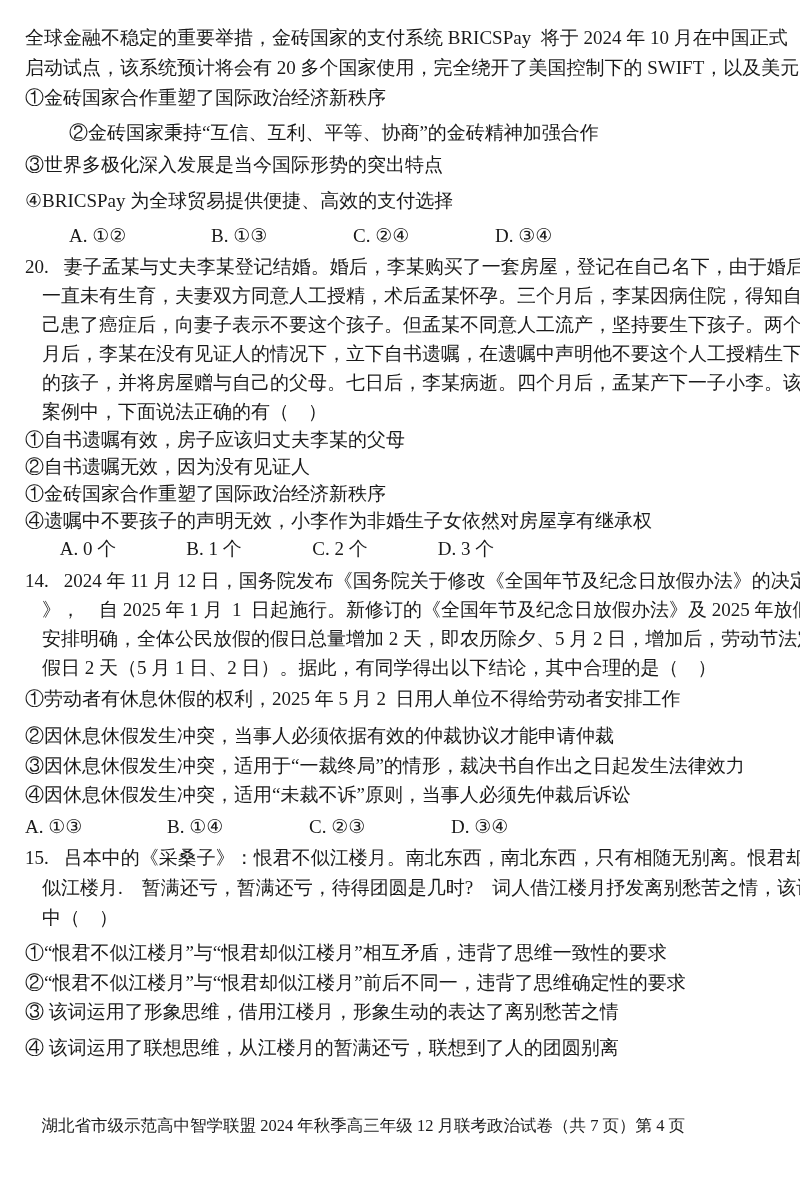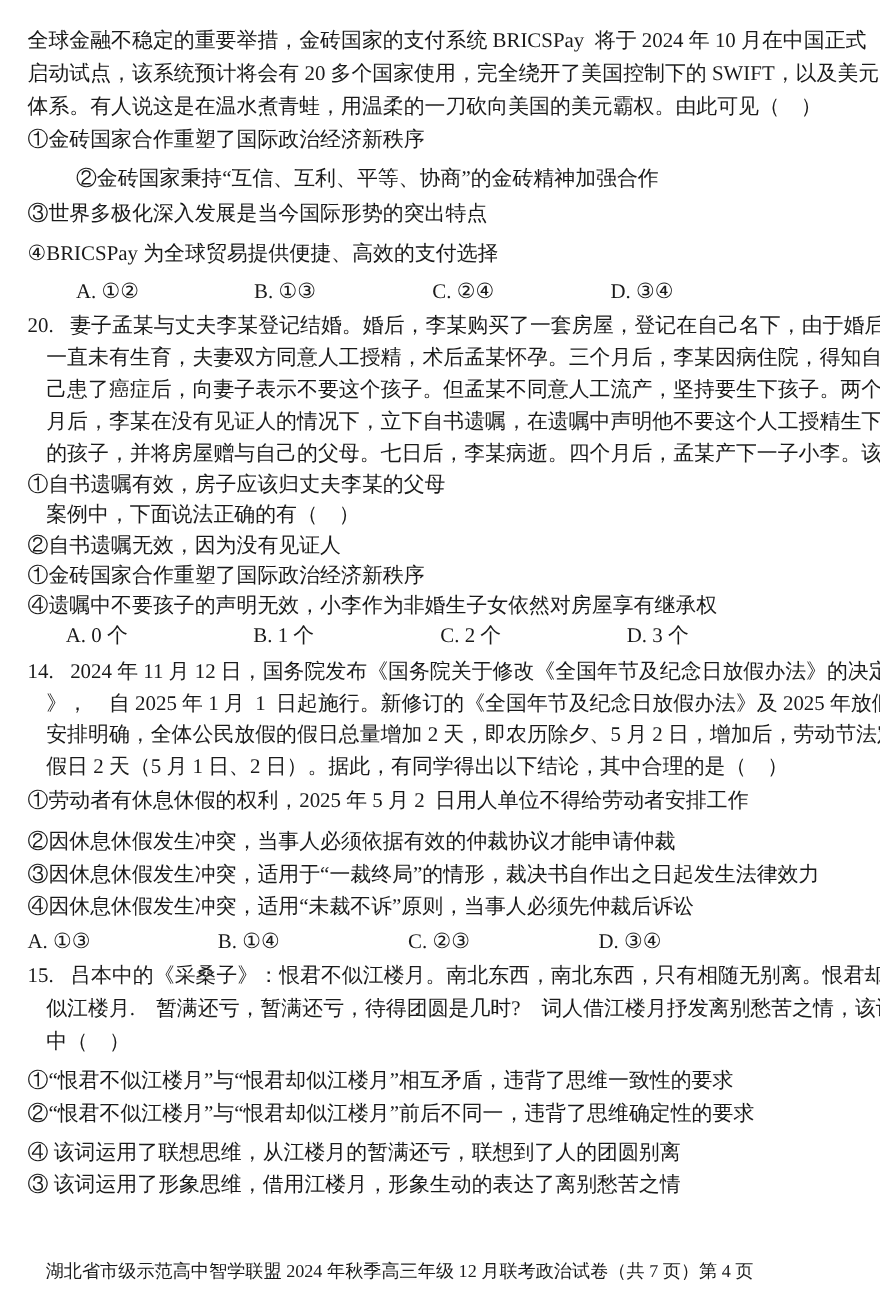--- a/index.html
+++ b/index.html
@@ -10,21 +10,21 @@
     font-family:"Liberation Serif","DejaVu Serif",serif;
     font-size:19px;
     overflow:hidden;
   }
   .page { width:698px; height:1181px; padding:23px 25px 0 25px; }
   .line { line-height:29px; white-space:pre; }
   .lh30 { line-height:30px; }
   .lh27 { line-height:27px; }
   .stem-cont { padding-left:17px; }
   .qnum { margin-right:15px; }
-  .choices { display:flex; line-height:29px; white-space:pre;gap:44px; }
+  .choices { display:flex; line-height:29px; white-space:pre; }
   .choices .c { display:inline-block; width:142px; white-space:pre; }
   .choices.narrow .c { width:126px;text-align:center; }
   .mt1{margin-top:1px;} .mt2{margin-top:2px;} .mt3{margin-top:3px;}
   .mt5{margin-top:5px;} .mt6{margin-top:6px;margin-left:44px;} .mt7{margin-top:7px;}
   .mt8{margin-top:8px;}
   .footer {
     margin-top:22px;
     text-align:center;
     font-size:16.5px;
     line-height:28px;
@@ -32,41 +32,40 @@
   }
 </style>
 </head>
 <body>
 
 <div class="page">
 
   <section>
     <div class="line lh30">全球金融不稳定的重要举措，金砖国家的支付系统 BRICSPay  将于 2024 年 10 月在中国正式</div>
     <div class="line lh30">启动试点，该系统预计将会有 20 多个国家使用，完全绕开了美国控制下的 SWIFT，以及美元</div>
-    <div class="line lh30">体系。有人说这是在温水煮青蛙，用温柔的一刀砍向美国的美元霸权。由此可见（　）</div>
     <div class="line">①金砖国家合作重塑了国际政治经济新秩序</div>
     <div class="line mt6">②金砖国家秉持“互信、互利、平等、协商”的金砖精神加强合作</div>
     <div class="line mt3">③世界多极化深入发展是当今国际形势的突出特点</div>
     <div class="line mt7">④BRICSPay 为全球贸易提供便捷、高效的支付选择</div>
     <div class="choices mt6">
       <span class="c">A. ①②</span>
       <span class="c">B. ①③</span>
       <span class="c">C. ②④</span>
       <span class="c">D. ③④</span>
     </div>
   </section>
 
   <section>
     <div class="line mt2"><span class="qnum">20.</span><span>妻子孟某与丈夫李某登记结婚。婚后，李某购买了一套房屋，登记在自己名下，由于婚后</span></div>
     <div class="line stem-cont">一直未有生育，夫妻双方同意人工授精，术后孟某怀孕。三个月后，李某因病住院，得知自</div>
     <div class="line stem-cont">己患了癌症后，向妻子表示不要这个孩子。但孟某不同意人工流产，坚持要生下孩子。两个</div>
     <div class="line stem-cont">月后，李某在没有见证人的情况下，立下自书遗嘱，在遗嘱中声明他不要这个人工授精生下</div>
     <div class="line stem-cont">的孩子，并将房屋赠与自己的父母。七日后，李某病逝。四个月后，孟某产下一子小李。该</div>
+    <div class="line stem-cont">案例中，下面说法正确的有（　）</div>
     <div class="line lh27">①自书遗嘱有效，房子应该归丈夫李某的父母</div>
-    <div class="line stem-cont">案例中，下面说法正确的有（　）</div>
     <div class="line lh27">②自书遗嘱无效，因为没有见证人</div>
     <div class="line lh27">①金砖国家合作重塑了国际政治经济新秩序</div>
     <div class="line lh27">④遗嘱中不要孩子的声明无效，小李作为非婚生子女依然对房屋享有继承权</div>
     <div class="choices narrow lh27">
       <span class="c">A. 0 个</span>
       <span class="c">B. 1 个</span>
       <span class="c">C. 2 个</span>
       <span class="c">D. 3 个</span>
     </div>
   </section>
@@ -87,21 +86,21 @@
       <span class="c">D. ③④</span>
     </div>
   </section>
 
   <section>
     <div class="line lh30 mt2"><span class="qnum">15.</span><span>吕本中的《采桑子》：恨君不似江楼月。南北东西，南北东西，只有相随无别离。恨君却</span></div>
     <div class="line lh30 stem-cont">似江楼月.　暂满还亏，暂满还亏，待得团圆是几时?　词人借江楼月抒发离别愁苦之情，该词</div>
     <div class="line lh30 stem-cont">中（　）</div>
     <div class="line mt5">①“恨君不似江楼月”与“恨君却似江楼月”相互矛盾，违背了思维一致性的要求</div>
     <div class="line mt1">②“恨君不似江楼月”与“恨君却似江楼月”前后不同一，违背了思维确定性的要求</div>
+    <div class="line">③ 该词运用了形象思维，借用江楼月，形象生动的表达了离别愁苦之情</div>
     <div class="line mt7">④ 该词运用了联想思维，从江楼月的暂满还亏，联想到了人的团圆别离</div>
-    <div class="line">③ 该词运用了形象思维，借用江楼月，形象生动的表达了离别愁苦之情</div>
   </section>
 
   <footer class="footer">
     <span>湖北省市级示范高中智学联盟 2024 年秋季高三年级 12 月联考政治试卷（共 7 页）第 4 页</span>
   </footer>
 
 </div>
 
 </body></html>

